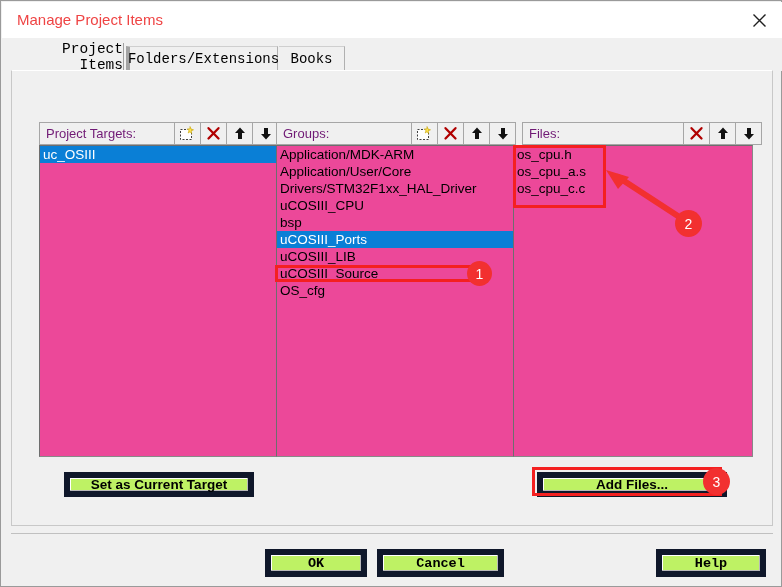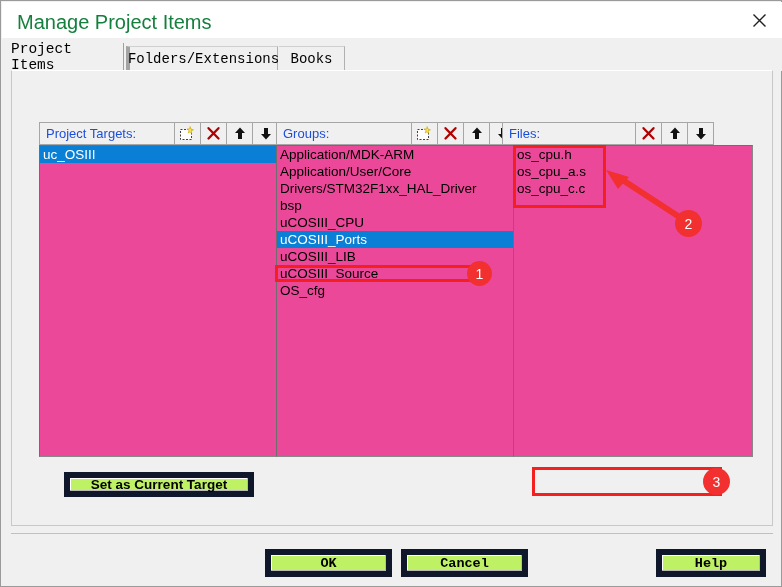--- a/index.html
+++ b/index.html
@@ -28,22 +28,22 @@
     position: absolute;
     left: 1px; top: 1px;
     width: 780px;
     height: 36px;
     background: #ffffff;
     box-sizing: border-box;
   }
   .title-text {
     position: absolute;
     left: 15px; top: 9px;
-    font-size: 20px;
-    color: #15803d;
+    font-size: 15px;
+    color: #ef4444;
     font-family: "Liberation Sans", sans-serif;
     white-space: nowrap;
   }
   .close-btn {
     position: absolute;
     right: 0px; top: 0px;
     width: 46px; height: 36px;
     display: flex;
     align-items: center;
     justify-content: center;
@@ -51,20 +51,21 @@
   }
   .close-btn svg { display: block; }
 
   
   .tabstrip {
     position: absolute;
     left: 1px; top: 37px;
     width: 780px;
     height: 33px;
     background: #f0f0f0;
+    text-align: right;
   }
   .tab {
     position: absolute;
     top: 8px;
     height: 25px;
     box-sizing: border-box;
     font-family: "Liberation Mono", monospace;
     font-size: 14px;
     color: #000;
     display: flex;
@@ -102,21 +103,21 @@
     position: absolute;
     height: 23px;
     background: #f0f0f0;
     border: 1px solid #a6a6a6;
     box-sizing: border-box;
     display: flex;
     align-items: center;
   }
   .col-header .hdr-label {
     font-size: 13px;
-    color: #1d4ed8;
+    color: #701a75;
     padding-left: 6px;
     font-family: "Liberation Sans", sans-serif;
     white-space: nowrap;
   }
   .icon-group {
     position: absolute;
     top: 0;
     height: 21px;
     display: flex;
   }
@@ -297,29 +298,29 @@
           <svg width="14" height="15" viewBox="0 0 14 15">
             <path d="M7 13.5 L2 8 L5 8 L5 2 L9 2 L9 8 L12 8 Z" fill="#111111"></path>
           </svg>
         </div>
       </div>
     </div>
     <div class="listbox" style="left:264px; top:74px; width:240px; height:312px;">
       <div class="list-item">Application/MDK-ARM</div>
       <div class="list-item">Application/User/Core</div>
       <div class="list-item">Drivers/STM32F1xx_HAL_Driver</div>
+      <div class="list-item">uCOSIII_CPU</div>
       <div class="list-item">bsp</div>
-      <div class="list-item">uCOSIII_CPU</div>
       <div class="list-item selected">uCOSIII_Ports</div>
       <div class="list-item">uCOSIII_LIB</div>
       <div class="list-item">uCOSIII_Source</div>
       <div class="list-item">OS_cfg</div>
     </div>
 
-    <div class="col-header" style="left:490px; top:51px; width:212px;align-items:center;">
+    <div class="col-header" style="left:510px; top:51px; width:240px;align-items:center;">
       <span class="hdr-label">Files:</span>
       <div class="icon-group" style="right:0px;">
         <div class="icon-btn">
           <svg width="15" height="15" viewBox="0 0 15 15">
             <path d="M2.5 2.2 L12.5 12.5 M12.5 2.2 L2.5 12.5" stroke="#b00000" stroke-width="2.3" fill="none" stroke-linecap="round"></path>
           </svg>
         </div>
         <div class="icon-btn">
           <svg width="14" height="15" viewBox="0 0 14 15">
             <path d="M7 1.5 L12 7 L9 7 L9 13 L5 13 L5 7 L2 7 Z" fill="#111111"></path>
@@ -330,29 +331,32 @@
             <path d="M7 13.5 L2 8 L5 8 L5 2 L9 2 L9 8 L12 8 Z" fill="#111111"></path>
           </svg>
         </div>
       </div>
     </div>
     <div class="listbox" style="left:501px; top:74px; width:240px; height:312px;">
       <div class="list-item">os_cpu.h</div>
       <div class="list-item">os_cpu_a.s</div>
       <div class="list-item">os_cpu_c.c</div>
     </div>
+    <div class="btn" style="left:525px; top:401px; width:190px; height:25px;">
+      <span>Add Files...</span>
+    </div>
 
   </div>
 
   <div class="bottom-sep"></div>
 
-  <div class="btn mono" style="left:264px; top:548px; width:127px; height:28px;">
+  <div class="btn mono" style="left:264px; top:548px; width:102px; height:28px;">
     <span>OK</span>
   </div>
-  <div class="btn mono" style="left:400px; top:548px; width:127px; height:28px;">
+  <div class="btn mono" style="left:376px; top:548px; width:127px; height:28px;">
     <span>Cancel</span>
   </div>
   <div class="btn mono" style="left:655px; top:548px; width:110px; height:28px;align-items:center;">
     <span>Help</span>
   </div>
 
   <div class="anno-box" style="left:274px; top:264px; width:209px; height:17px;"></div>
   <div class="badge" style="left:466px; top:260px; width:25px; height:25px;">
     <span>1</span>
   </div>

